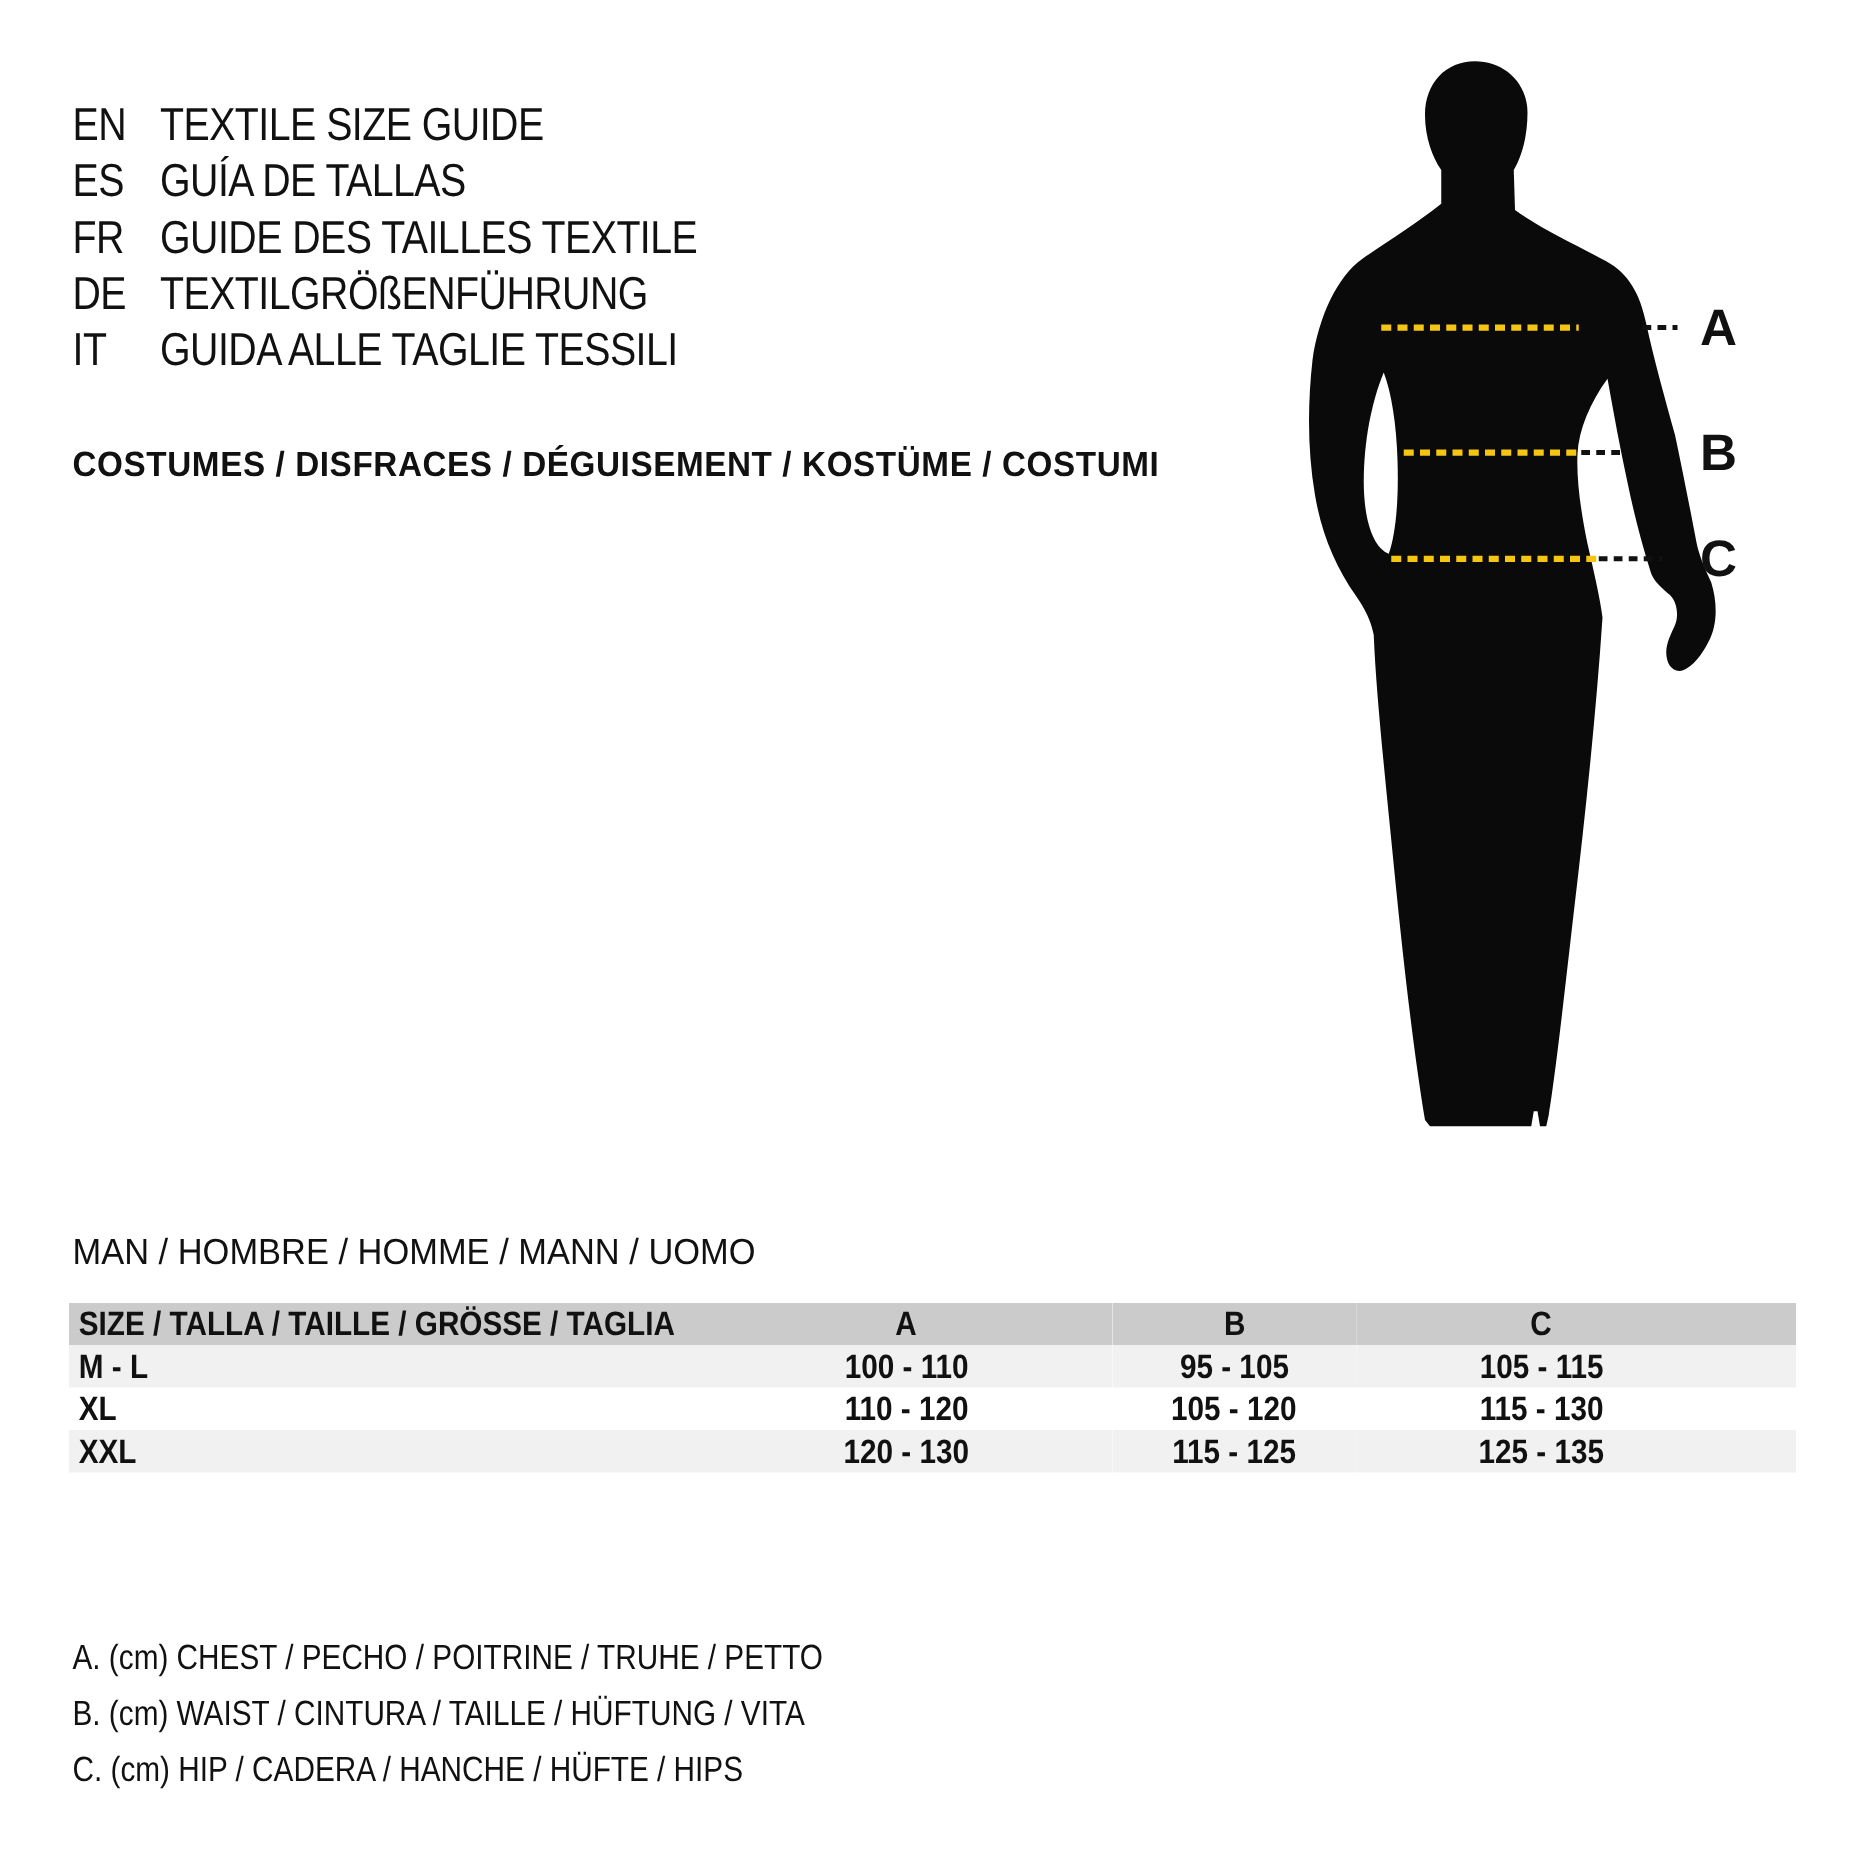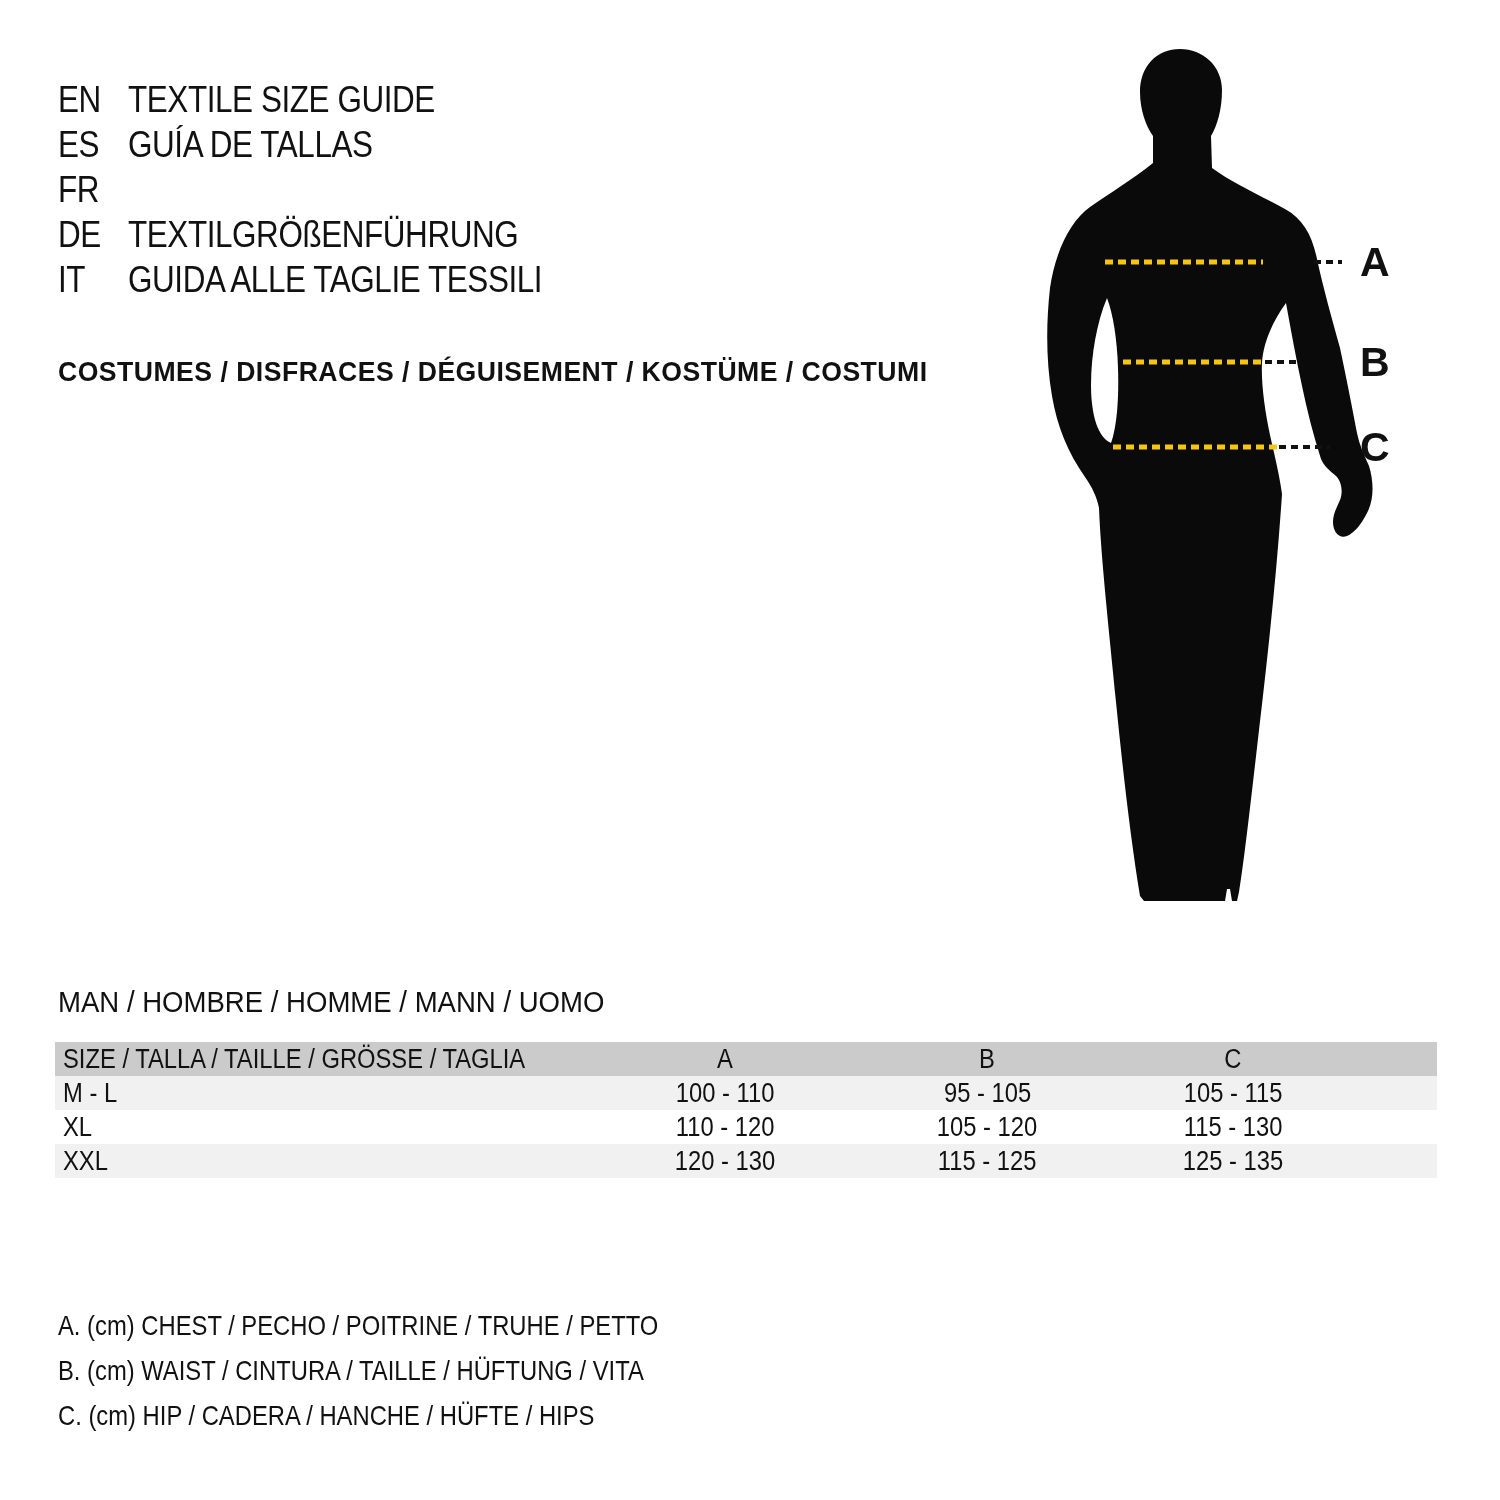--- a/index.html
+++ b/index.html
@@ -22,21 +22,21 @@
 
   
   .category{left:58px;top:356px;font-size:28px;font-weight:700;letter-spacing:.5px;}
 
   
   .section-title{left:58px;top:986px;font-size:29px;font-weight:500;}
 
   
   .size-table{left:55px;top:1042px;width:1382px;border-collapse:collapse;table-layout:fixed;
               font-size:27px;line-height:34px;}
-  .size-table td,.size-table th{height:34px;padding:0;font-weight:400;text-align:center;vertical-align:middle;overflow:hidden;}
+  .size-table td,.size-table th{height:34px;padding:0;font-weight:700;text-align:center;vertical-align:middle;overflow:hidden;}
   .size-table .c-label{text-align:left;padding-left:8px;}
   .size-table .c-c{padding-right:56px;}
   .size-table tr.hdr{background:#cbcbcb;}
   .size-table tr.alt{background:#f1f1f1;border-radius:11px;}
 
   
   .footnotes{left:58px;top:1297px;}
   .foot-row{height:45px;display:flex;align-items:flex-end;font-size:28px;}
 
   
@@ -52,20 +52,21 @@
     <div class="lang-row">
       <span class="lang-code"><span class="sx s85">EN</span></span>
       <span><span class="sx s85">TEXTILE SIZE GUIDE</span></span>
     </div>
     <div class="lang-row">
       <span class="lang-code"><span class="sx s85">ES</span></span>
       <span><span class="sx s85">GUÍA DE TALLAS</span></span>
     </div>
     <div class="lang-row">
       <span class="lang-code"><span class="sx s85">FR</span></span>
+      <span><span class="sx s85">GUIDE DES TAILLES TEXTILE</span></span>
     </div>
     <div class="lang-row">
       <span class="lang-code"><span class="sx s85">DE</span></span>
       <span><span class="sx s85">TEXTILGRÖßENFÜHRUNG</span></span>
     </div>
     <div class="lang-row">
       <span class="lang-code"><span class="sx s85">IT</span></span>
       <span><span class="sx s85">GUIDA ALLE TAGLIE TESSILI</span></span>
     </div>
   </div>

